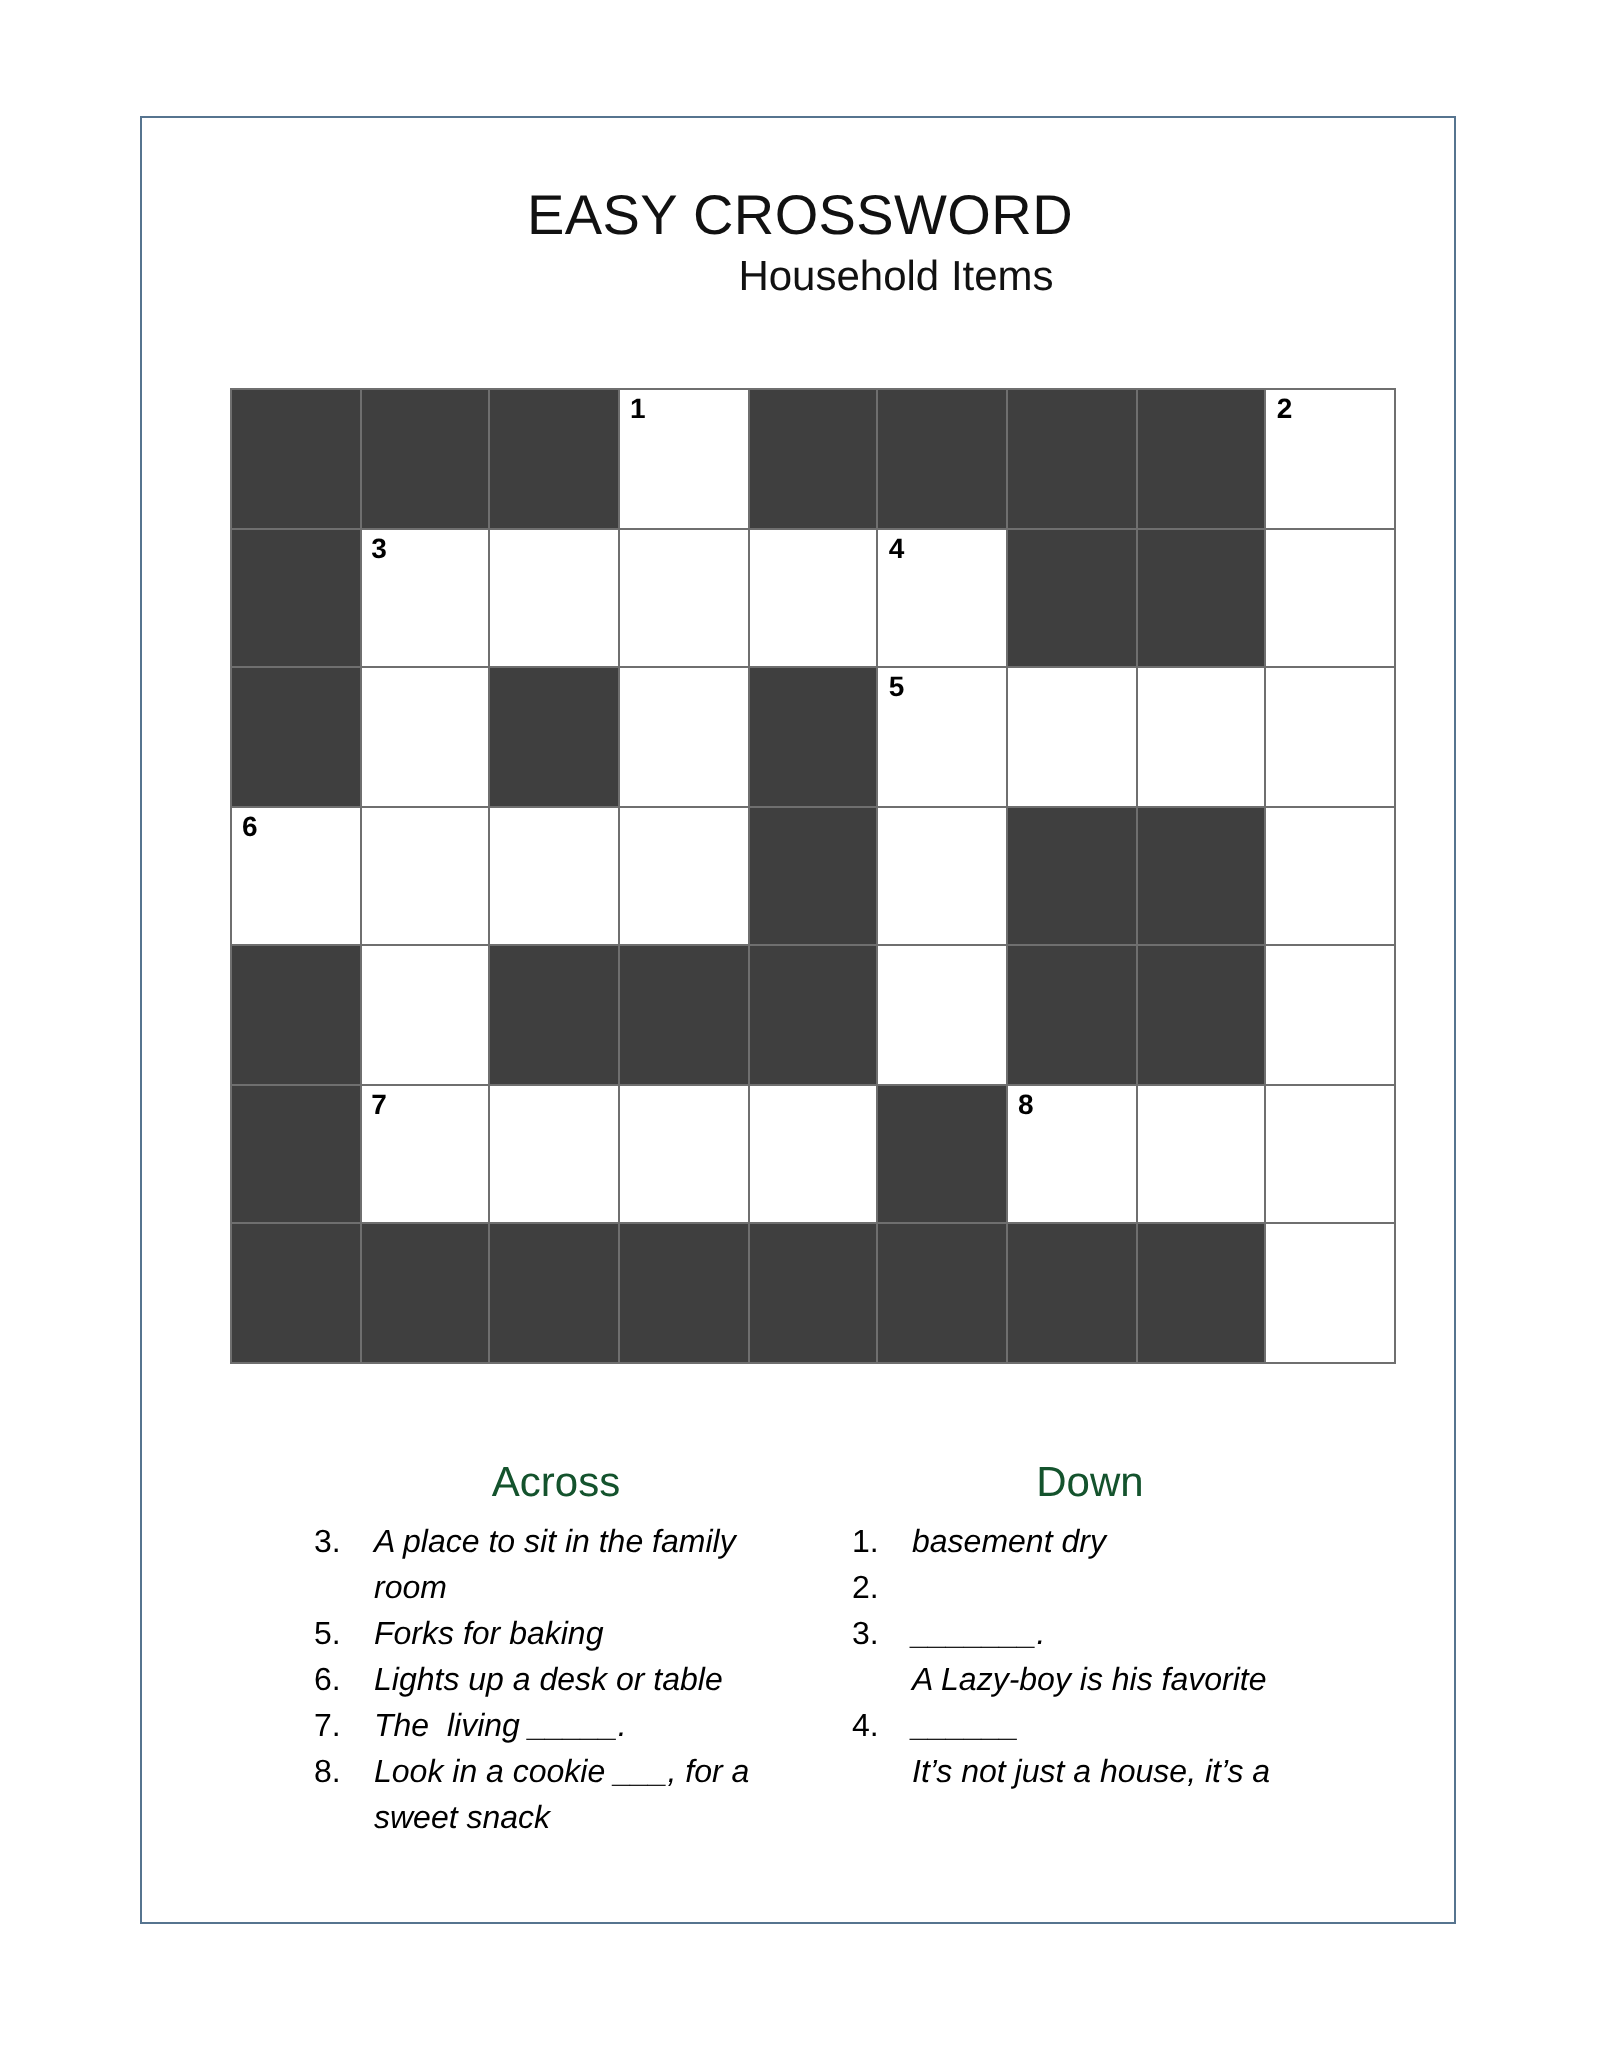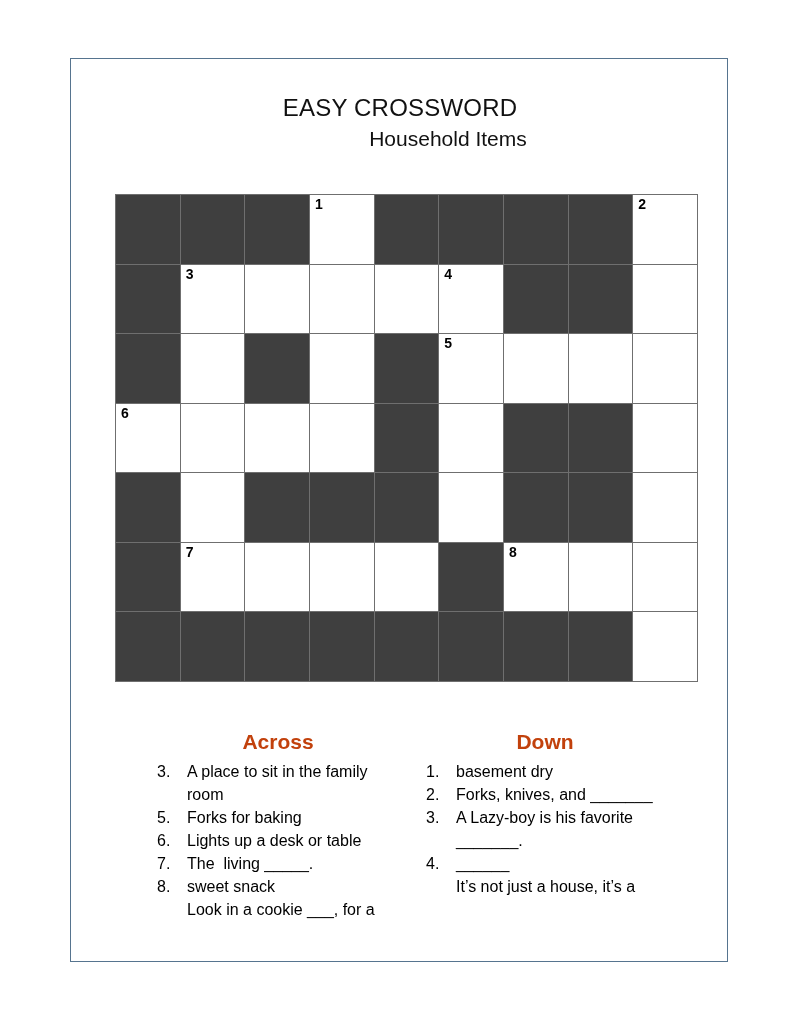--- a/index.html
+++ b/index.html
@@ -13,47 +13,47 @@
   .page{
     position:relative;width:800px;height:1035px;background:#ffffff;overflow:hidden;
     font-family:"Liberation Sans","DejaVu Sans",sans-serif;color:var(--ink);
   }
   .frame{
     position:absolute;left:70px;top:58px;width:658px;height:904px;
     border:1.5px solid var(--frame-border);box-sizing:border-box;background:#ffffff;
   }
   .title{
     position:absolute;left:0;top:93px;width:800px;text-align:center;
-    font-size:24px;line-height:30px;color:var(--ink);letter-spacing:0.2px;
+    font-size:28px;line-height:30px;color:var(--ink);letter-spacing:0.2px;
   }
   .subtitle{
     position:absolute;left:0;top:125px;width:800px;text-align:center;
     font-size:21px;line-height:28px;color:var(--ink);padding-left:48px;
   }
   .grid{
     position:absolute;left:115px;top:194px;width:583px;height:488px;
     display:grid;grid-template-columns:repeat(9,1fr);grid-template-rows:repeat(7,1fr);
     gap:1px;padding:1px;box-sizing:border-box;background:var(--grid-line);
   }
   .cell{position:relative;background:var(--cell-light);}
   .cell.black{background:var(--cell-dark);}
   .cellnum{
     position:absolute;top:1px;left:5px;font-size:14px;font-weight:bold;color:#000;
     line-height:17px;
   }
   .clue-col{position:absolute;box-sizing:border-box;padding-left:2px;}
   .clue-col.across{left:155px;top:729px;width:244px;}
   .clue-col.down{left:424px;top:729px;width:240px;}
   .clue-heading{
-    font-size:21px;font-weight:bold;line-height:26px;text-align:center;
-    margin:0 0 5px 0;color:#c2410c;
+    font-size:21px;font-weight:normal;line-height:26px;text-align:center;
+    margin:0 0 5px 0;color:#14532d;
   }
   .clue-row{display:flex;font-size:16px;line-height:23px;color:#000;}
   .clue-num{flex:0 0 26px;white-space:pre;}
-  .clue-lines{margin-left:4px;}
+  .clue-lines{margin-left:4px;font-style:italic;}
   .clue-line{display:block;white-space:pre;}
 </style>
 </head>
 <body>
 
 <div class="page">
   <div class="frame"></div>
 
   <div class="title">EASY CROSSWORD</div>
   <div class="subtitle">Household Items</div>
@@ -164,47 +164,44 @@
         </div>
         <div class="clue-row">
           <span class="clue-num">7.</span>
           <span class="clue-lines">
             <span class="clue-line">The  living _____.</span>
           </span>
         </div>
         <div class="clue-row">
           <span class="clue-num">8.</span>
           <span class="clue-lines">
+            <span class="clue-line">Look in a cookie ___, for a</span>
             <span class="clue-line">sweet snack</span>
-            <span class="clue-line">Look in a cookie ___, for a</span>
           </span>
         </div>
       </div>
   </div>
 
   <div class="clue-col down">
     <div class="clue-heading">Down</div>
     <div class="clue-list" id="down-list">
         <div class="clue-row">
           <span class="clue-num">1.</span>
           <span class="clue-lines">
             <span class="clue-line">basement dry</span>
           </span>
         </div>
         <div class="clue-row">
           <span class="clue-num">2.</span>
-          <span class="clue-lines">
-            <span class="clue-line">Forks, knives, and _______</span>
-          </span>
         </div>
         <div class="clue-row">
           <span class="clue-num">3.</span>
           <span class="clue-lines">
+            <span class="clue-line">_______.</span>
             <span class="clue-line">A Lazy-boy is his favorite</span>
-            <span class="clue-line">_______.</span>
           </span>
         </div>
         <div class="clue-row">
           <span class="clue-num">4.</span>
           <span class="clue-lines">
             <span class="clue-line">______</span>
             <span class="clue-line">It’s not just a house, it’s a</span>
           </span>
         </div>
       </div>

